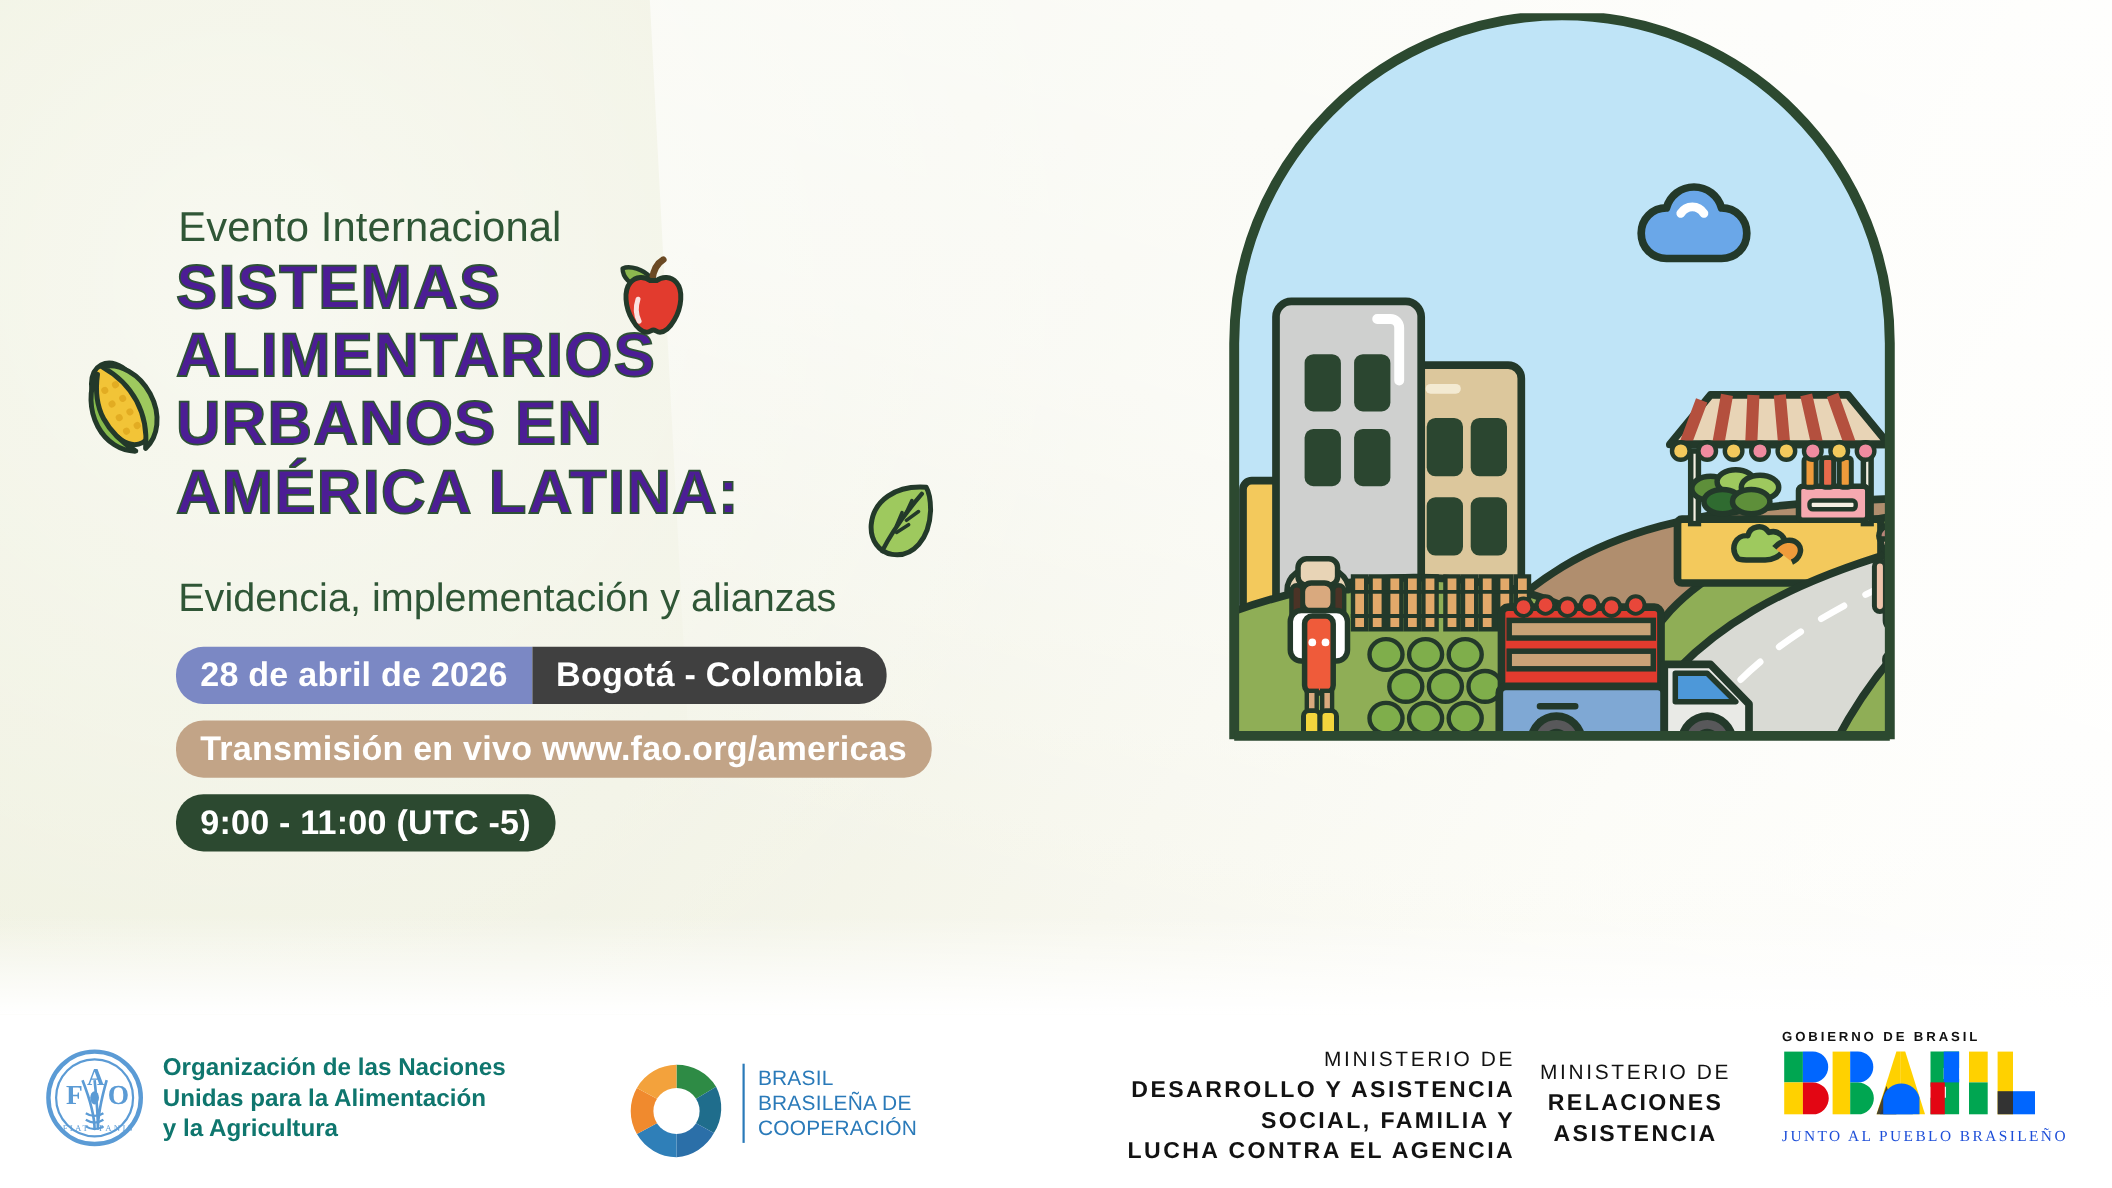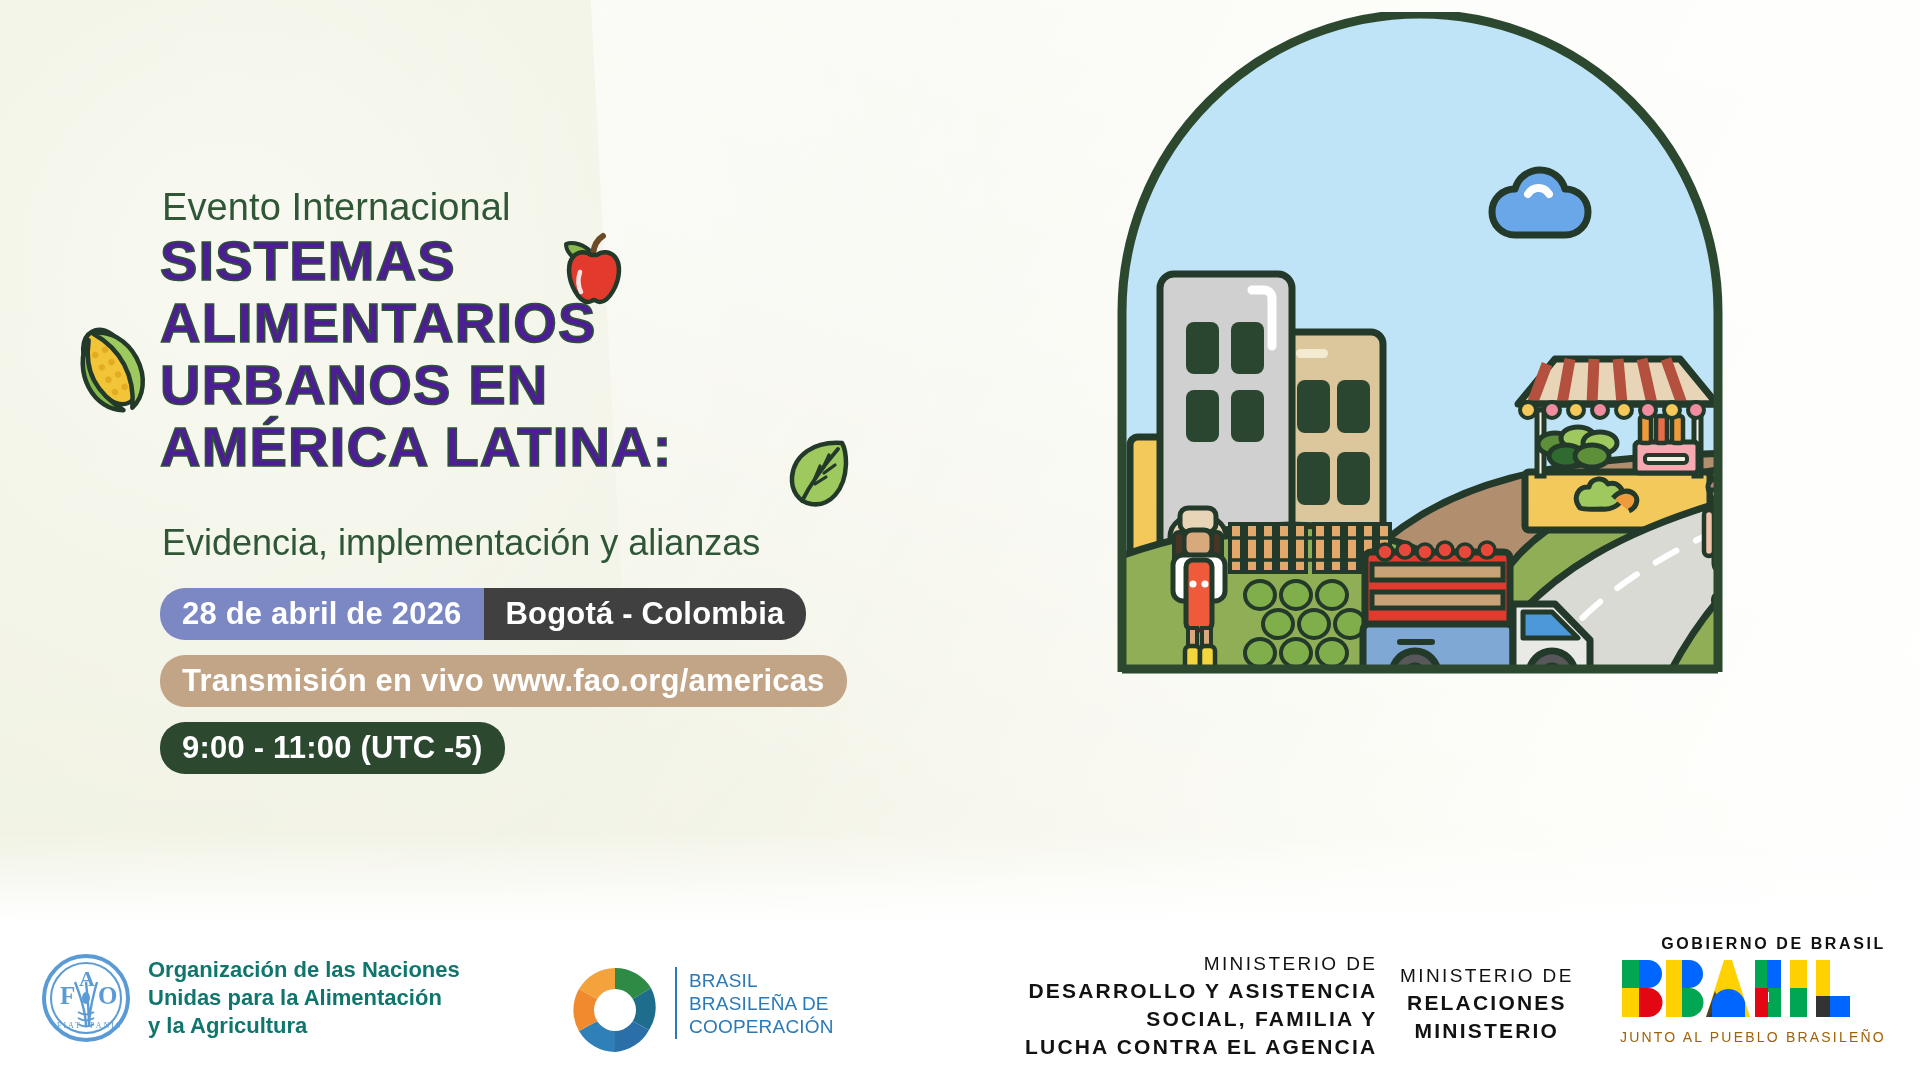--- a/index.html
+++ b/index.html
@@ -111,26 +111,26 @@
   .abc-sub {
     color:#2a7ab9; font-size:19px; line-height:23px; letter-spacing:.2px;
     font-family:"Liberation Sans", sans-serif;
   }
   .min-text { text-align:right; font-family:"Liberation Sans", sans-serif; color:#121212; }
   .min-line-light { font-size:19px; letter-spacing:2.4px; line-height:27px; }
   .min-line-bold  { font-size:21px; letter-spacing:2.2px; line-height:28px; font-weight:bold; }
   .min-text.center { text-align:center; }
 
   .brasil-top {
-    text-align:right; font-size:16px; font-weight:bold; letter-spacing:2.6px;
+    text-align:left; font-size:12px; font-weight:bold; letter-spacing:2.6px;
     color:#111; font-family:"Liberation Sans", sans-serif; margin-bottom:5px;
   }
   .brasil-bottom {
     text-align:center; font-size:14px; letter-spacing:2.2px;
-    color:#a16207; font-family:Liberation Sans, sans-serif; margin-top:5px;
+    color:#1d4ed8; font-family:Liberation Serif, serif; margin-top:5px;
   }
 </style>
 </head>
 <body>
 
 <div id="banner">
 
   <div id="bg-wash-a"></div>
   <div id="bg-wash-b"></div>
   <div id="bg-diag"></div>
@@ -448,21 +448,21 @@
   <div class="min-text" id="mdas-block">
     <div class="min-line-light">MINISTERIO DE</div>
     <div class="min-line-bold">DESARROLLO Y ASISTENCIA</div>
     <div class="min-line-bold">SOCIAL, FAMILIA Y</div>
     <div class="min-line-bold">LUCHA CONTRA EL AGENCIA</div>
   </div>
 
   <div class="min-text center" id="mre-block">
     <div class="min-line-light">MINISTERIO DE</div>
     <div class="min-line-bold">RELACIONES</div>
-    <div class="min-line-bold">MINISTERIO</div>
+    <div class="min-line-bold">ASISTENCIA</div>
   </div>
 
   <div id="brasil-block">
     <div class="brasil-top">GOBIERNO DE BRASIL</div>
     <svg width="232" height="62" viewBox="0 0 232 62">
 
       <rect x="2" y="2" width="17" height="28" fill="#00a651"></rect>
       <rect x="2" y="30" width="17" height="29" fill="#ffd100"></rect>
       <path d="M19 2h9a14 14 0 0 1 0 28h-9z" fill="#0066ff"></path>
       <path d="M19 30h9a14.5 14.5 0 0 1 0 29h-9z" fill="#e30613"></path>

